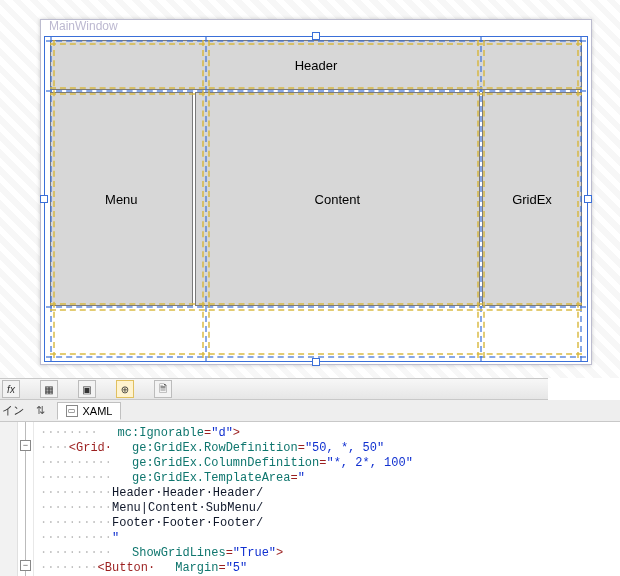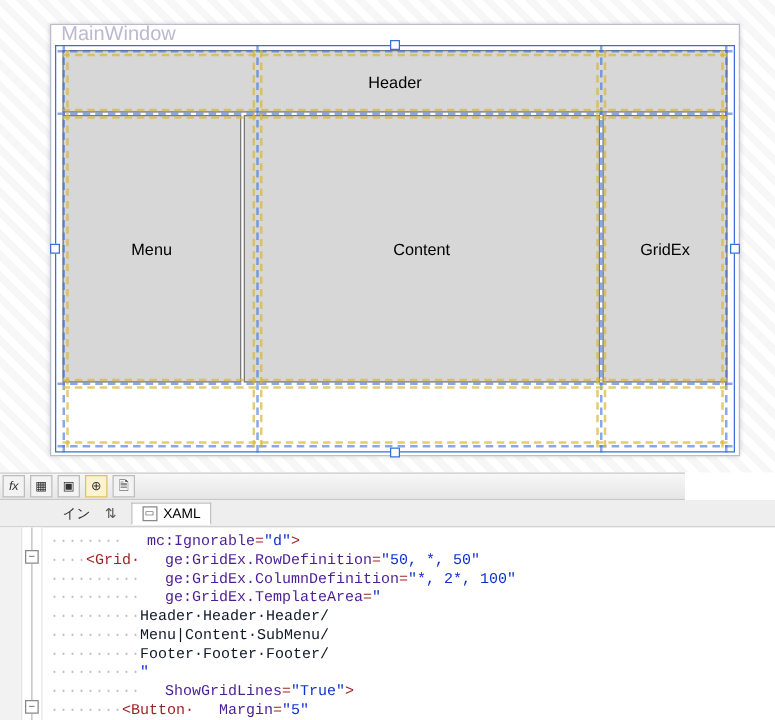--- a/index.html
+++ b/index.html
@@ -26,21 +26,21 @@
     position: absolute;
     left: 40px; top: 19px;
     width: 552px; height: 346px;
     background: #fff;
     border: 1px solid #bcbccf;
     box-shadow: 0 0 4px rgba(0,0,0,0.2);
   }
   .window-title {
     position: absolute;
     left: 8px; top: -1px;
-    font-size: 16px;
+    font-size: 12px;
     color: #bcb8d0;
   }
 
   .selection-outline {
     position: absolute;
     left: 44px; top: 36px;
     width: 544px; height: 326px;
     border: 1px solid #3a6fd8;
     pointer-events: none;
   }
@@ -97,21 +97,21 @@
   
   .strip {
     position: absolute;
     left: 0; top: 378px;
     width: 548px; height: 22px;
     background: linear-gradient(#f7f7f7,#e6e6e6);
     border-top: 1px solid #c8c8c8;
     border-bottom: 1px solid #c8c8c8;
     display: flex;
     align-items: center;
-    gap: 4px;
+    gap: 20px;
     padding: 0 2px;
   }
   .tbtn {
     width: 18px; height: 18px;
     background: #f3f3f3;
     border: 1px solid #bcbcbc;
     display: flex;
     align-items: center;
     justify-content: center;
     font-size: 10px;
@@ -125,21 +125,21 @@
     position: absolute;
     left: 0; top: 400px;
     width: 620px; height: 22px;
     background: #eee;
     border-bottom: 1px solid #c8c8c8;
     display: flex;
     align-items: center;
     padding-left: 2px;
     gap: 8px;
   }
-  .tabbar .small { font-size: 11px; color: #333; margin-left: 48px; }
+  .tabbar .small { font-size: 11px; color: #333; }
   .tabbar .swap { width: 16px; height: 16px; display:flex; align-items:center; justify-content:center; font-size:11px; color:#555; cursor:pointer; }
   .xaml-tab {
     display: inline-flex;
     align-items: center;
     height: 18px;
     padding: 0 8px;
     background: #fff;
     border: 1px solid #c0c0c0;
     border-bottom: 1px solid #fff;
     font-size: 11px;
@@ -194,21 +194,21 @@
     flex: 1;
     padding: 4px 6px 0 6px;
     font-family: Consolas, "Courier New", monospace;
     font-size: 12px;
     line-height: 15px;
     white-space: pre;
     color: #000;
   }
   .c-dots { color: #c0c0c0; }
   .c-el   { color: #9b1f1f; }  
-  .c-attr { color: #4c1d95; padding-left: 20px; }  
+  .c-attr { color: #0f766e; padding-left: 20px; }  
   .c-val  { color: #1030d0; }  
   .c-txt  { color: #0f172a; }  
   .codeline { display: block; height: 15px; }
 </style>
 </head>
 <body>
 
 <div class="app">
 
   <div class="designer-pane">

